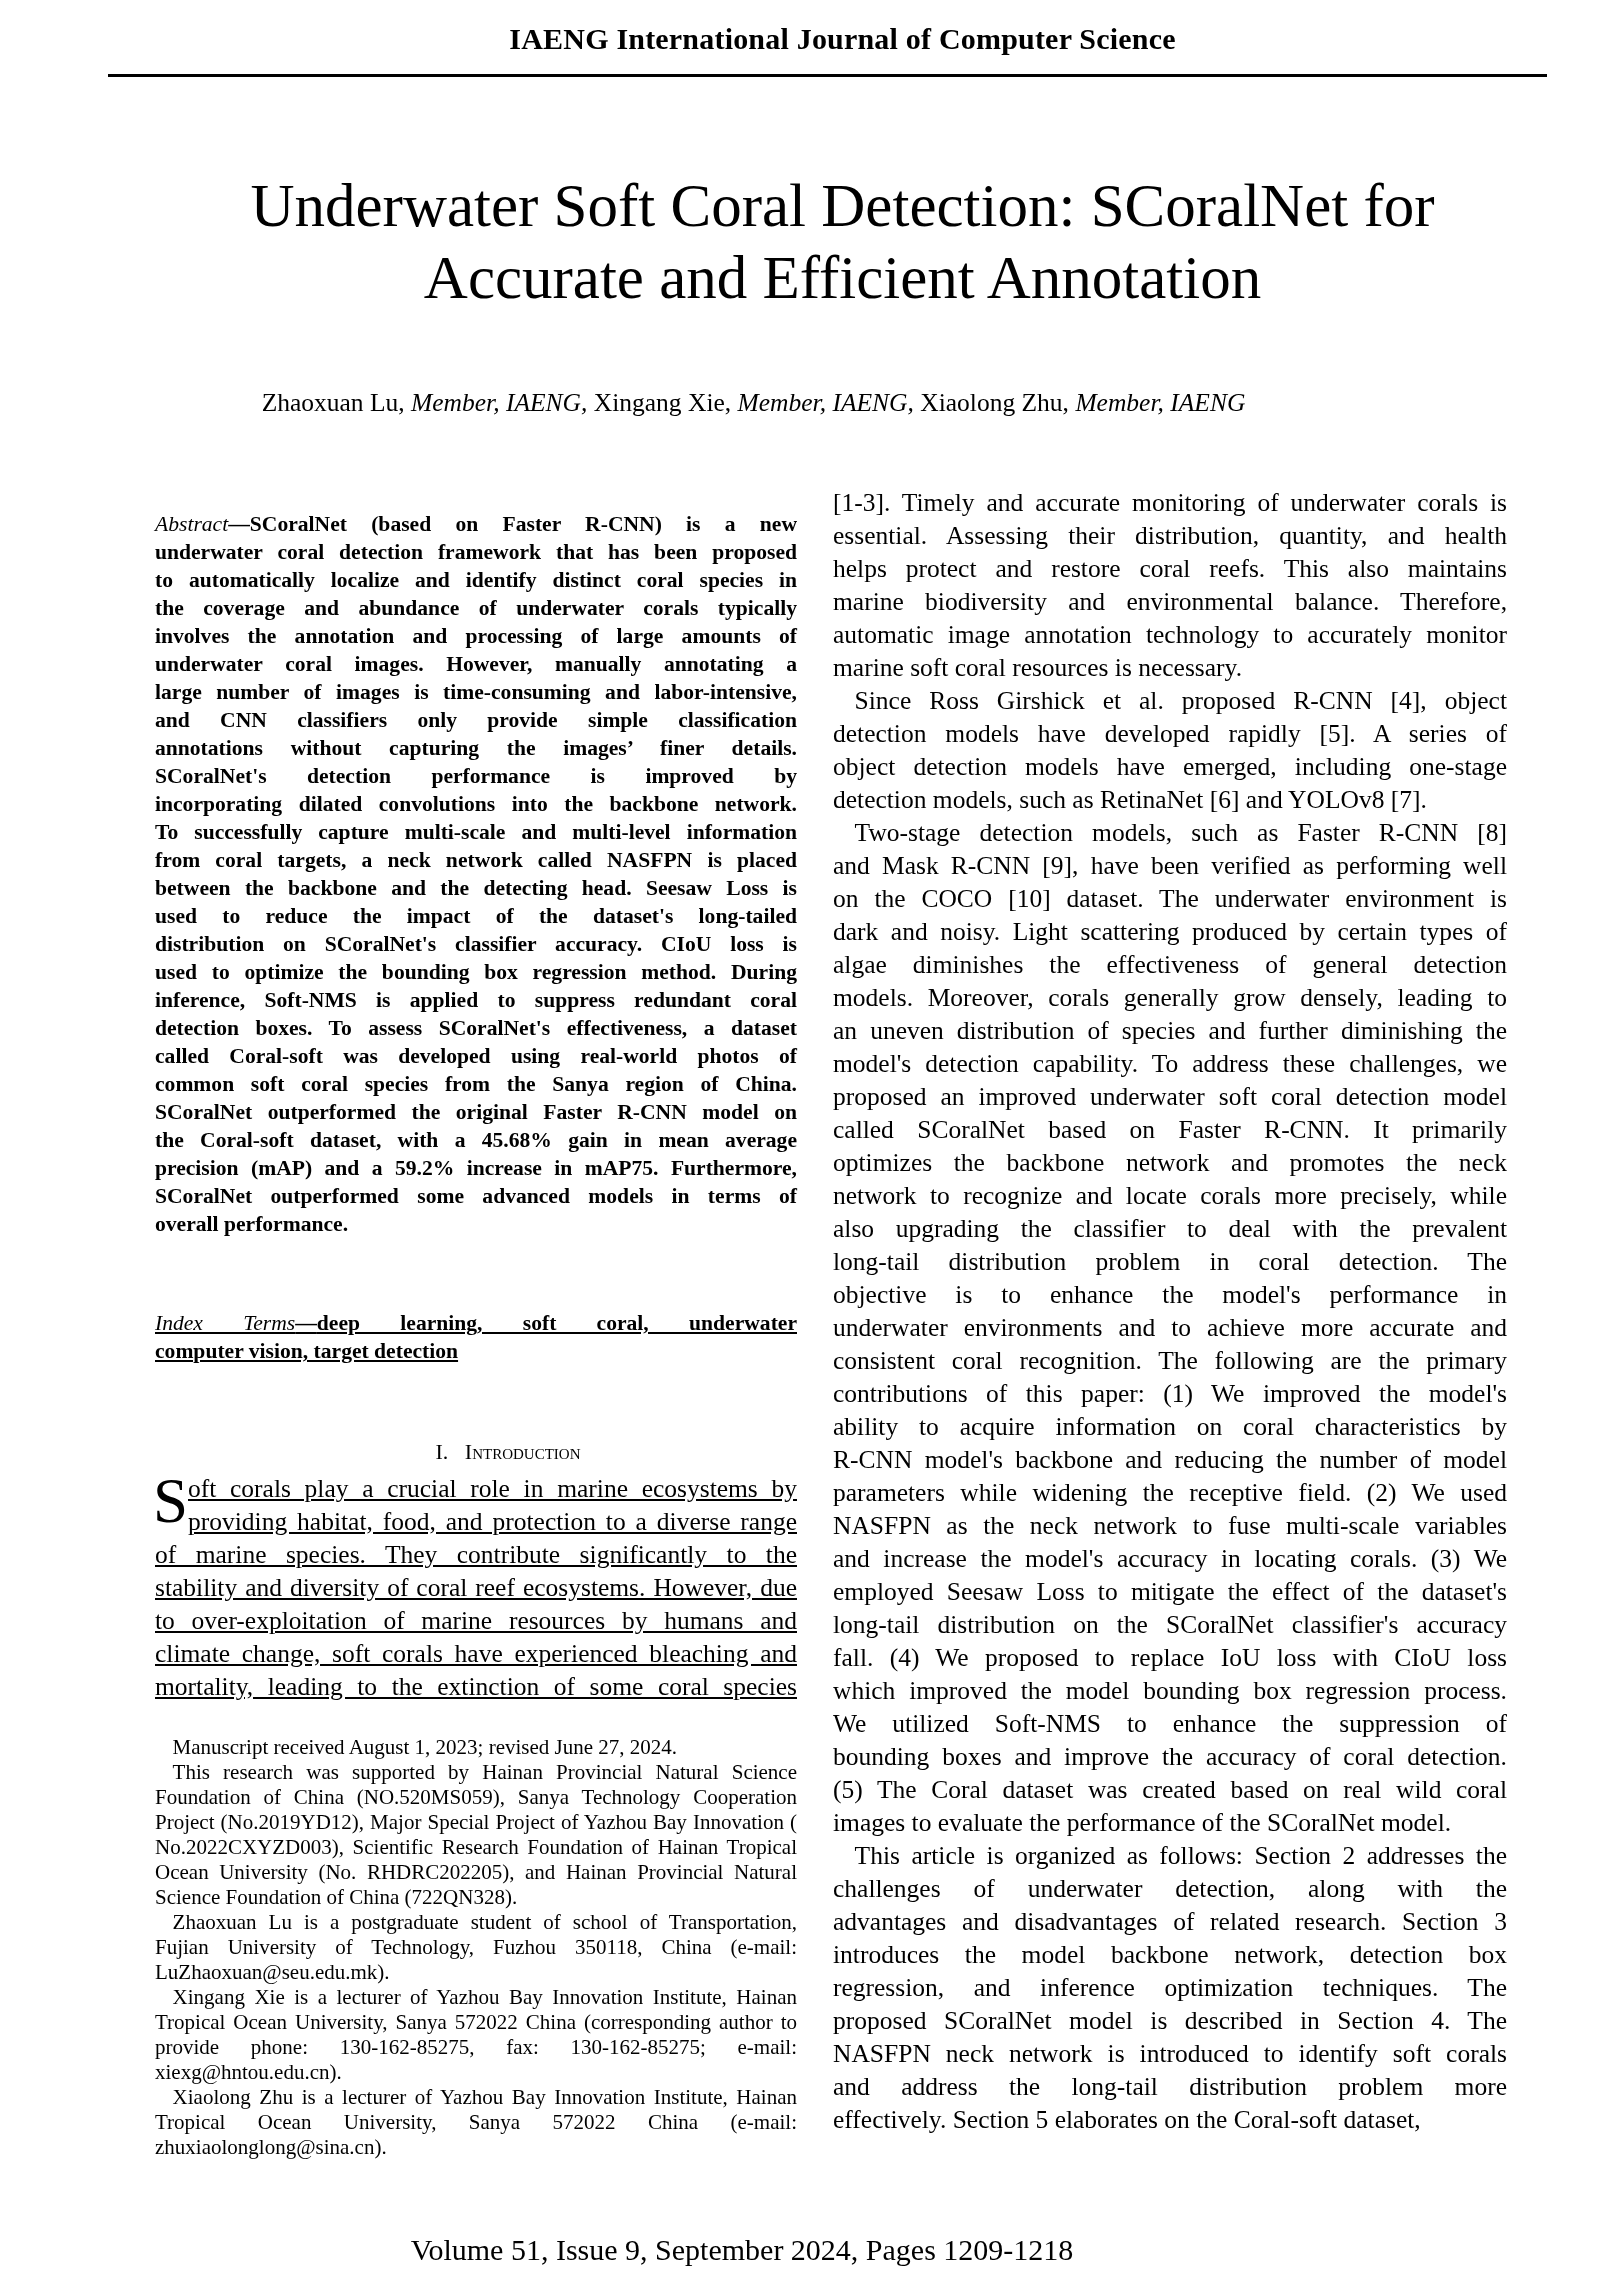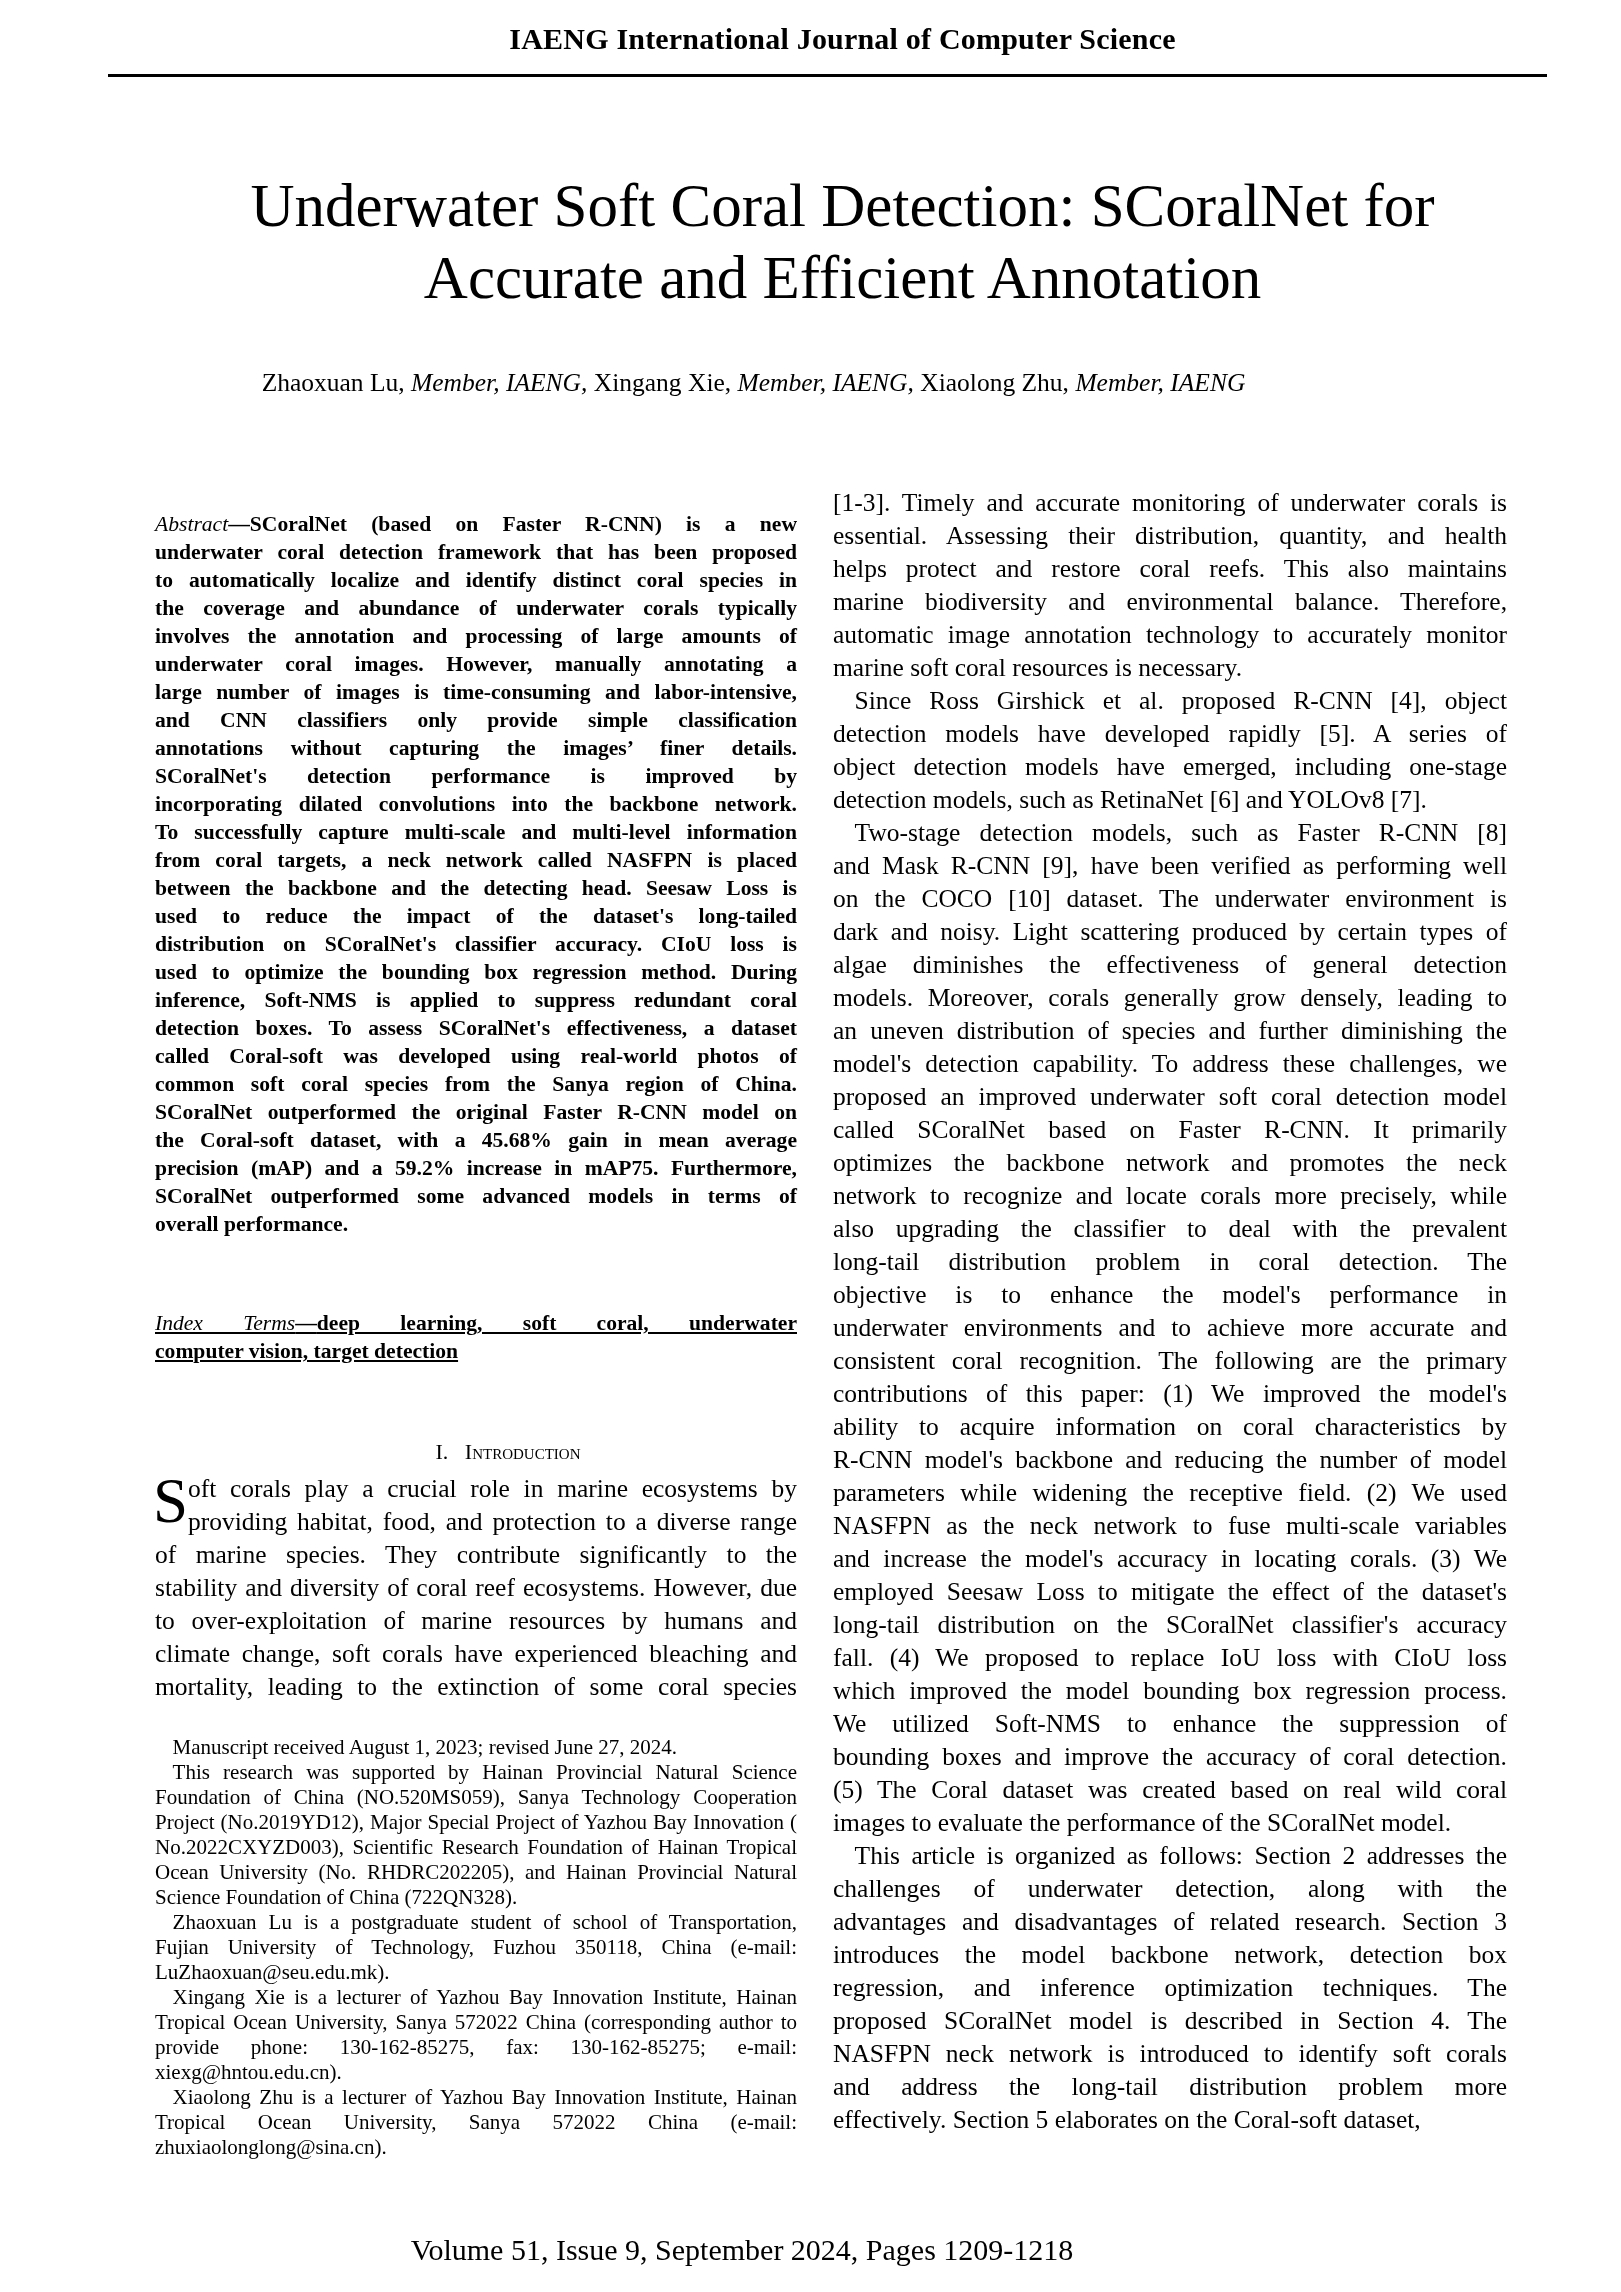--- a/index.html
+++ b/index.html
@@ -1,35 +1,35 @@
 <!DOCTYPE html>
 <html><head>
 <meta charset="utf-8">
 <style>
   html, body { margin: 0; padding: 0; background: #ffffff; }
   body { width: 1621px; height: 2293px; position: relative; overflow: hidden; color: #000; font-family: "Liberation Serif", serif; }
   .abs { position: absolute; padding-left: 32px; }
   .journal { left: 0; width: 1621px; top: 21.6px; text-align: center; font-weight: bold; font-size: 30px; letter-spacing: 0.2px; }
   .rule { left: 108px; width: 1407px; top: 74px; height: 2.9px; background: #000; }
   .title { left: 0; width: 1621px; text-align: center; font-size: 61px; line-height: 73px; }
-  .authors { left: 0; width: 1443px; top: 368px; text-align: center; font-size: 25.5px; }
+  .authors { left: 0; width: 1443px; top: 388px; text-align: center; font-size: 25.5px; }
   .authors i { font-style: italic; }
   .col { position: absolute; font-size: 22px; line-height: 27px; text-align: justify; }
   .col .ln { display: block; height: 27px; white-space: nowrap; text-align-last: justify; text-align: justify; }
   .col .ln.last { text-align-last: left; }
   .left { left: 155px; width: 642px; }
   .right { left: 833px; width: 674px; }
   .abstract { top: 510px; font-weight: bold; font-size: 21.6px; line-height: 28px; }
   .abstract .ln { height: 28px; }
   .indexterms { top: 1309px; font-weight: bold; font-size: 21.6px; line-height: 28px; }
   .indexterms .ln { height: 28px; text-decoration: underline; }
   .section-h { left: 155px; width: 642px; top: 1439px; text-align: center; font-size: 22px; }
   .sc { font-variant: small-caps; }
   .intro { top: 1472px; font-size: 25.5px; line-height: 33px; }
-  .intro .ln { height: 33px; }
+  .intro .ln { height: 33px; text-decoration: underline; }
   .dropcap { position: absolute; left: -2px; top: -2px; font-size: 63px; line-height: 63px; }
   .foot { top: 1735px; font-size: 21px; line-height: 25px; }
   .foot .ln { height: 25px; }
   .rightcol { top: 486px; font-size: 25.5px; line-height: 33px; }
   .rightcol .ln { height: 33px; }
   .volume { left: 0; width: 1420px; top: 2233px; text-align: center; font-weight: normal; font-size: 30px; }
   i { font-style: italic; }
 </style>
 </head>
 <body>

